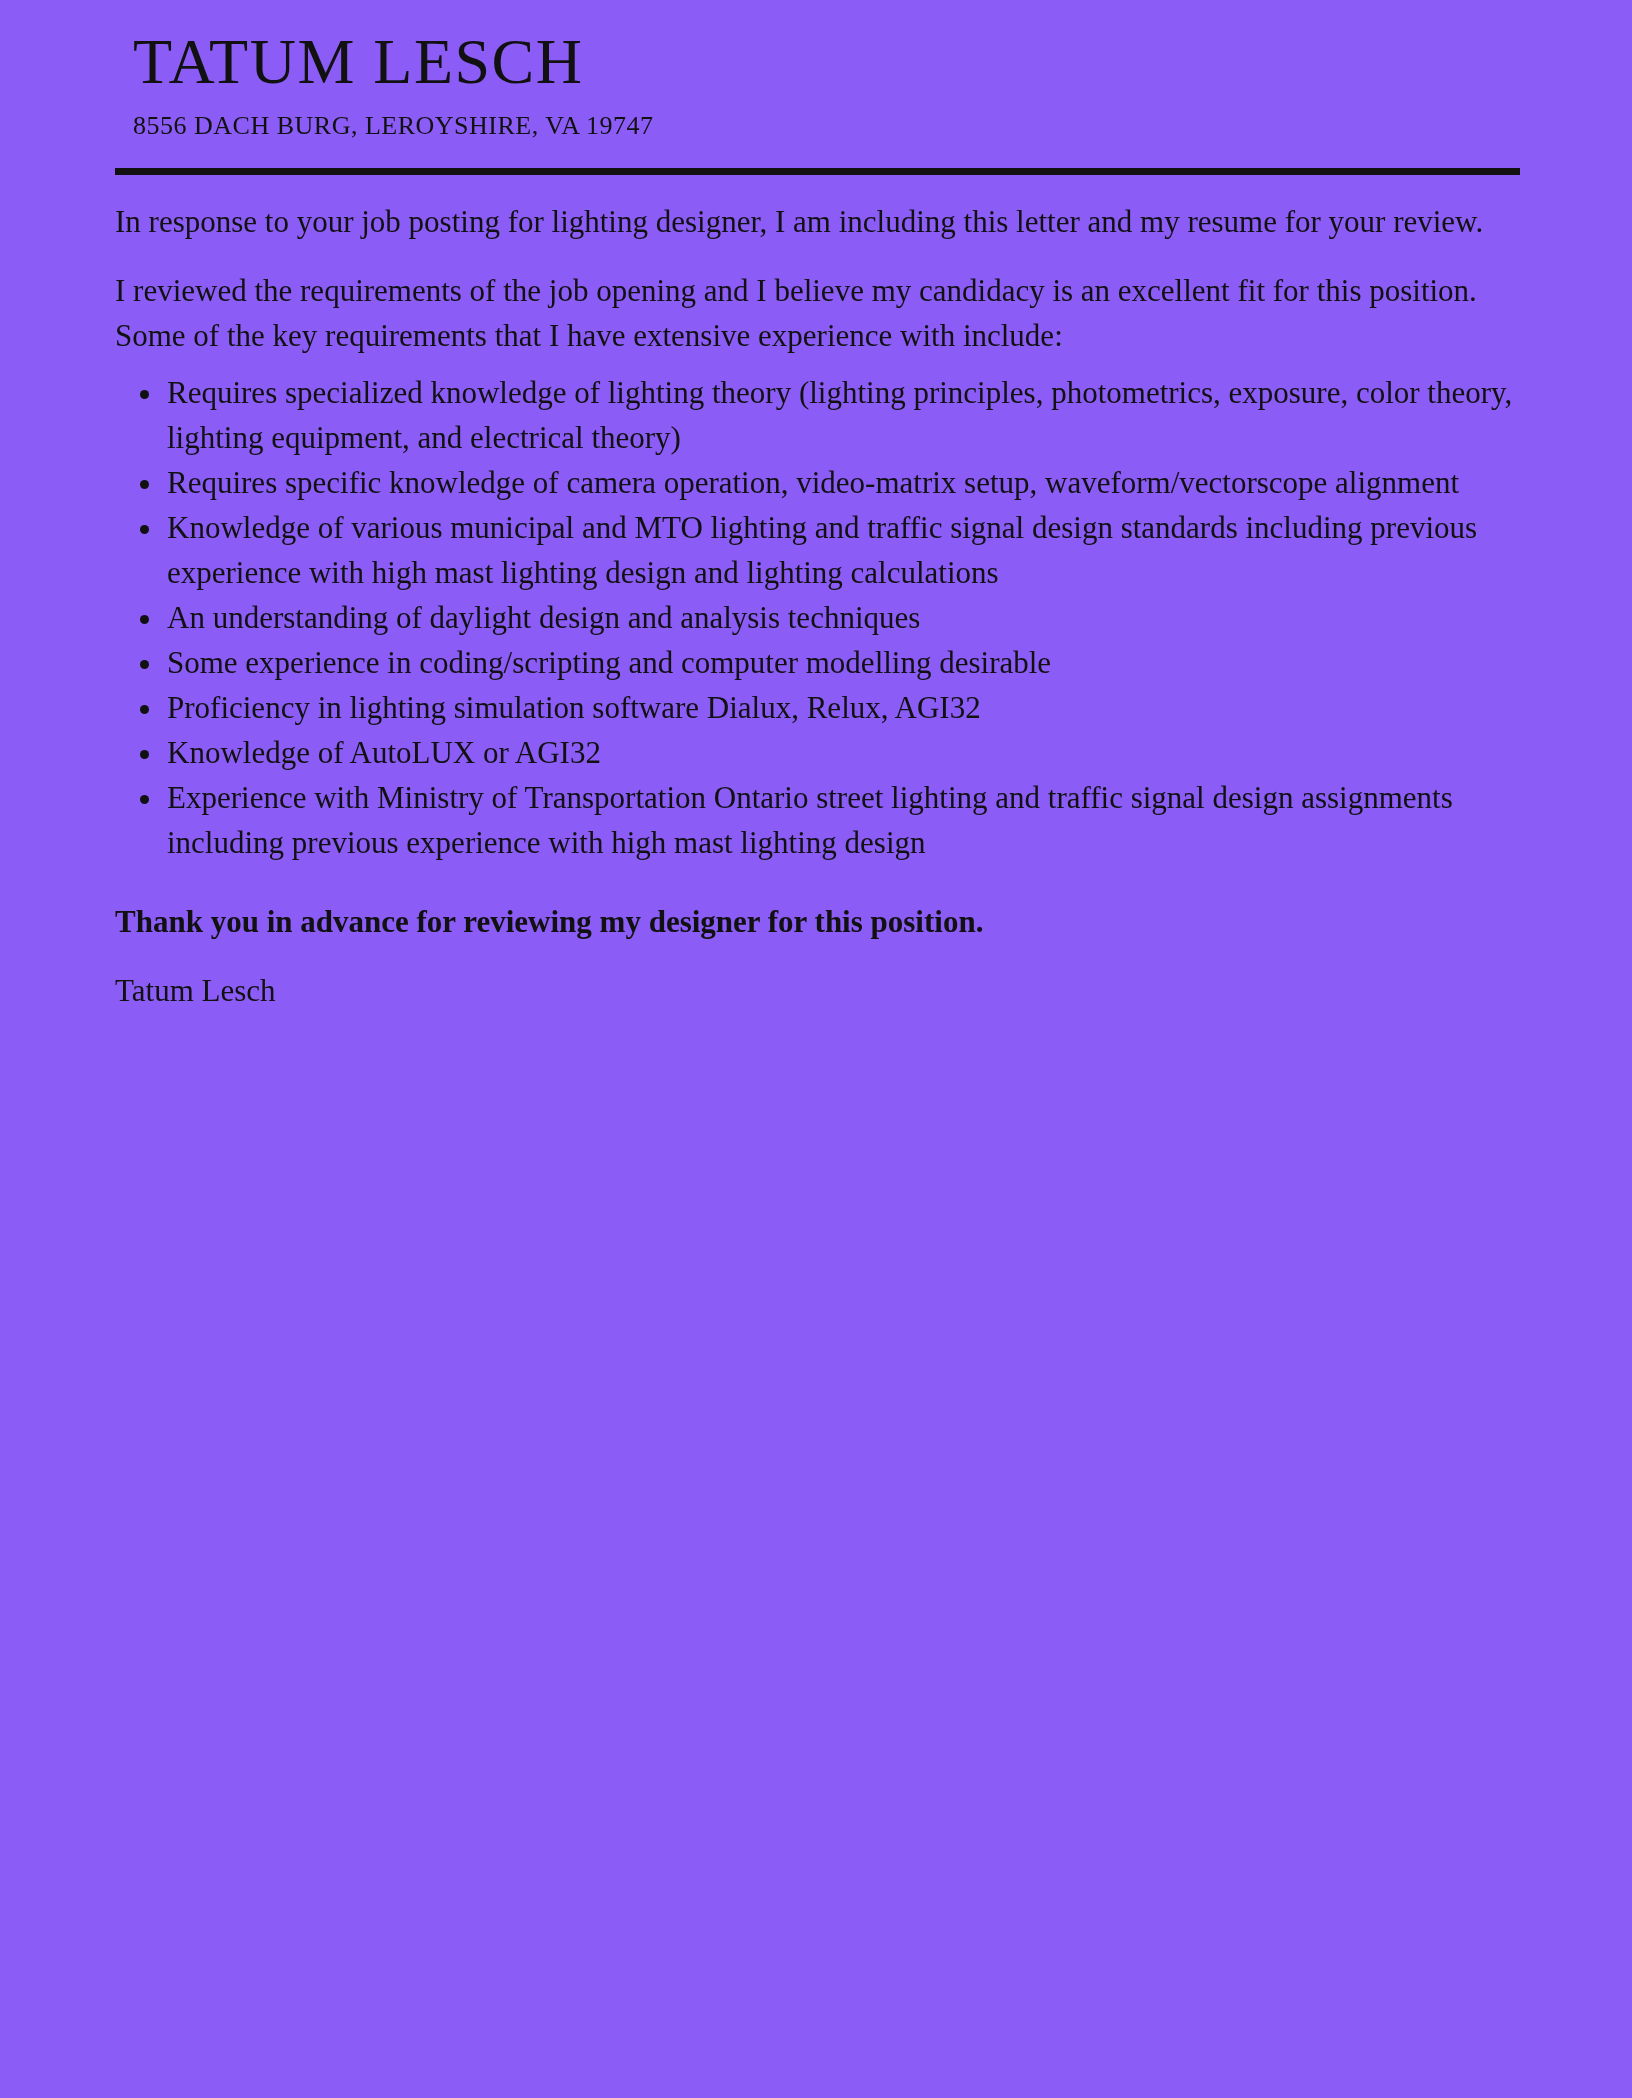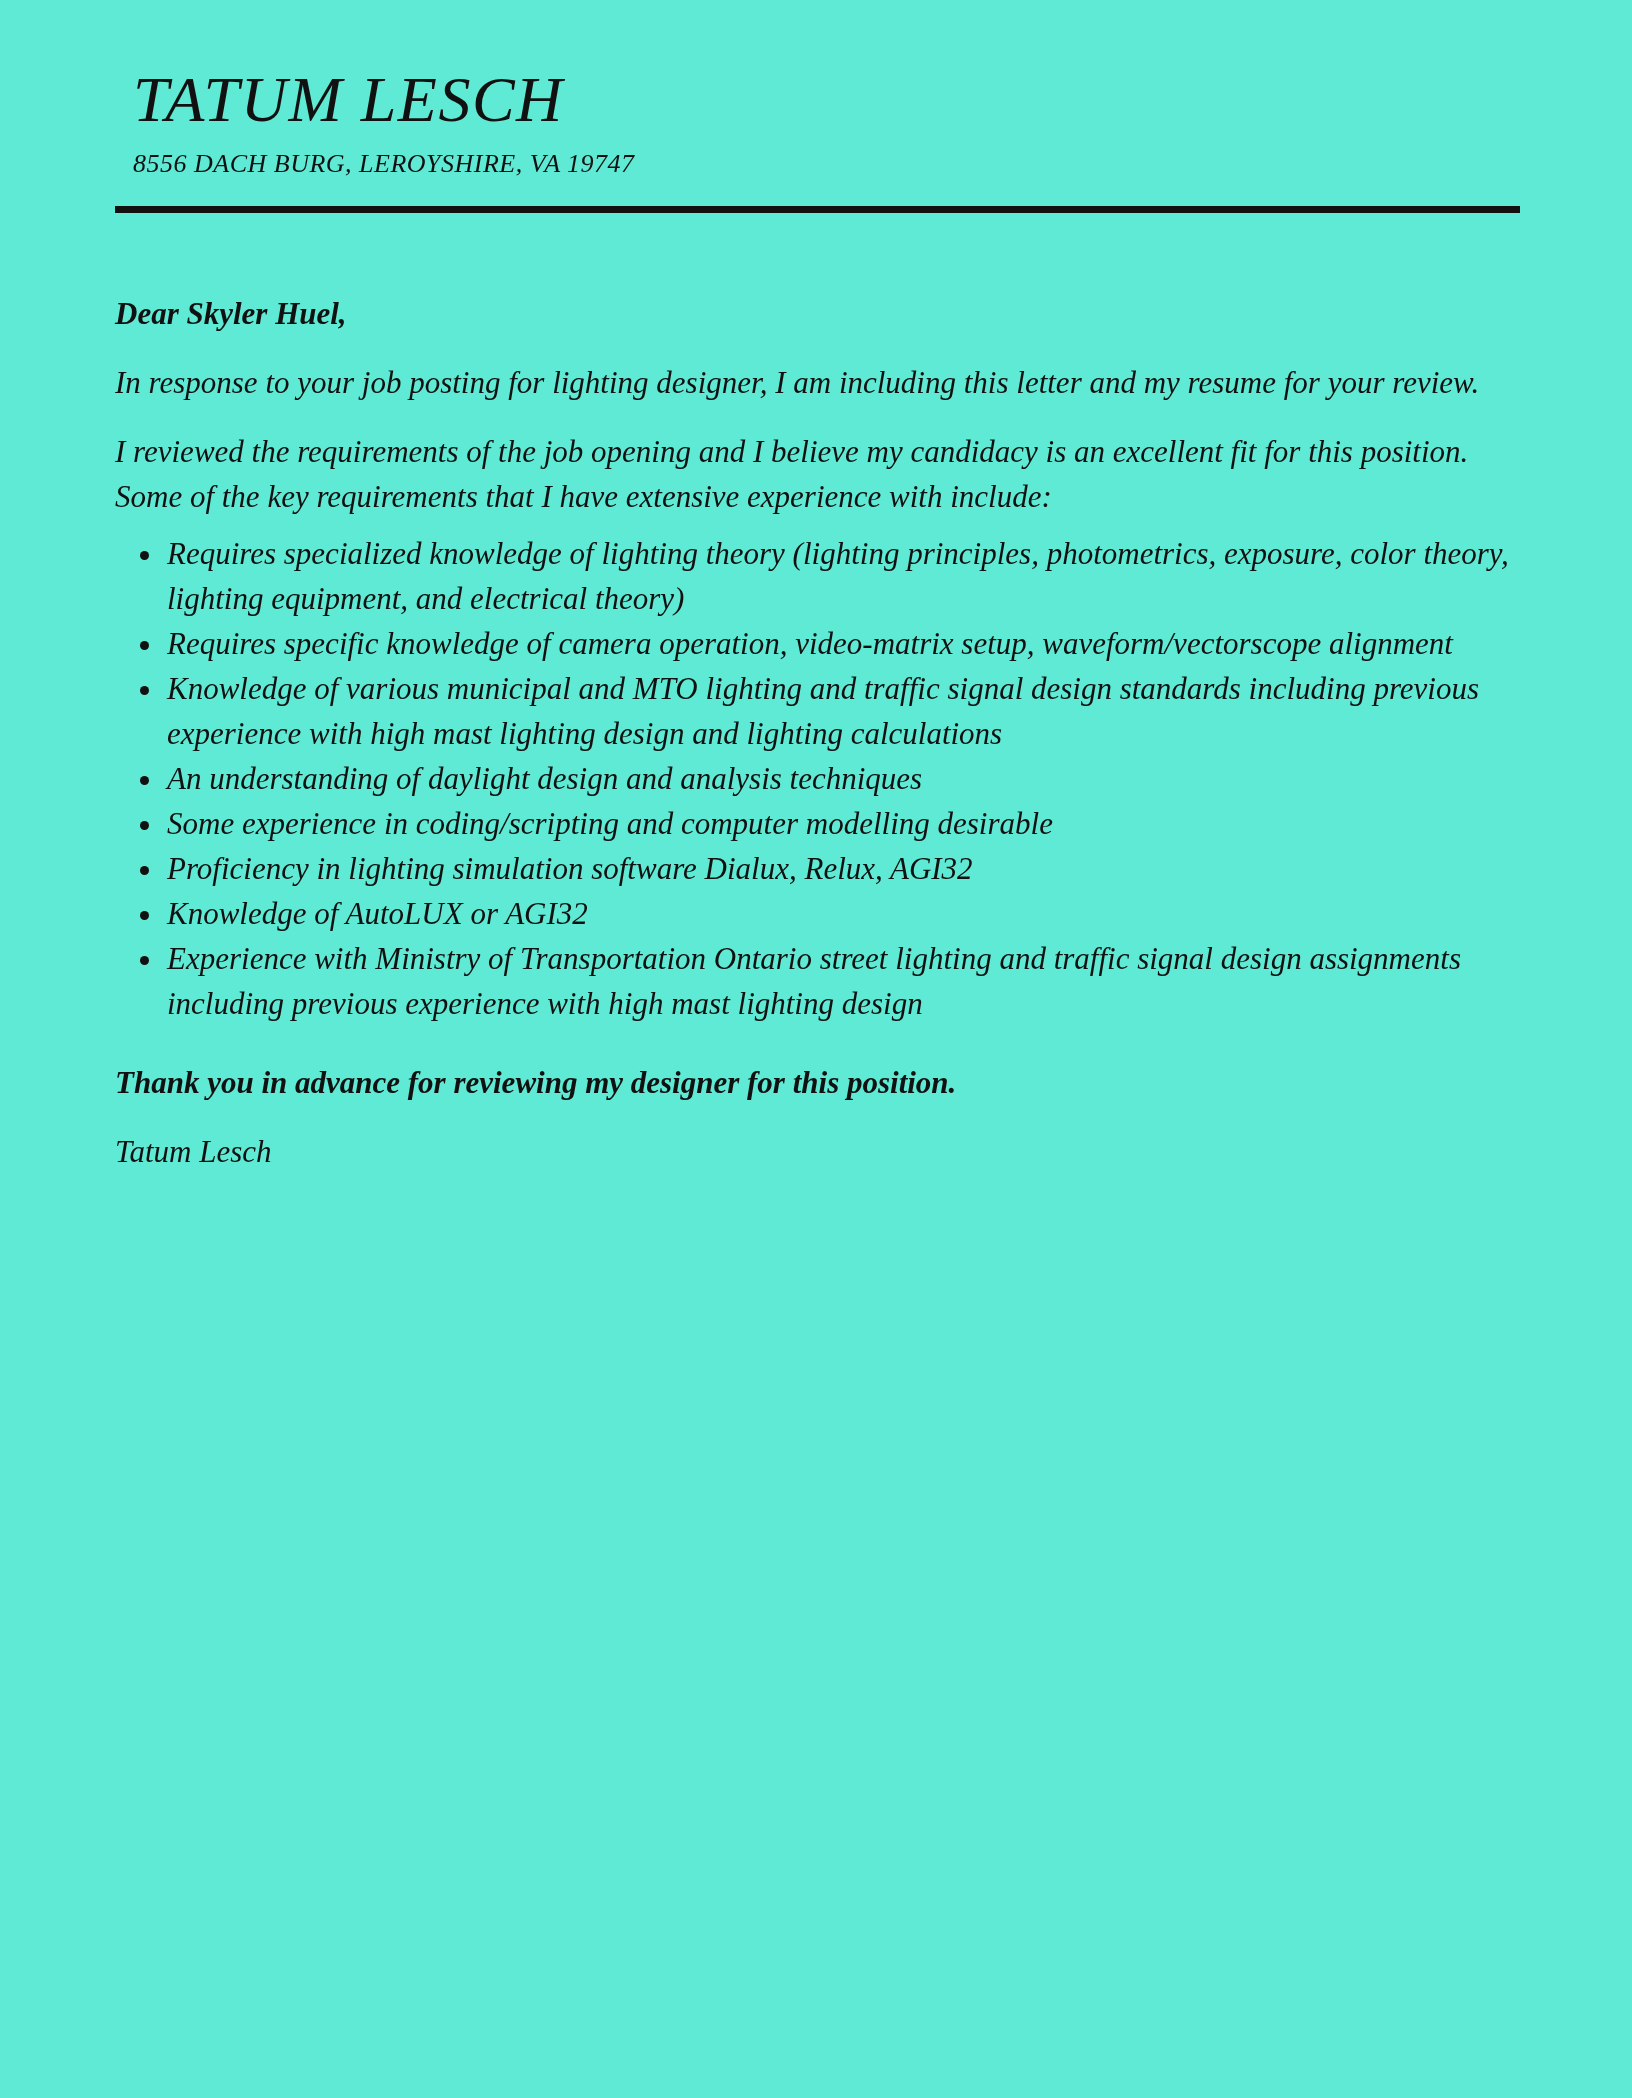--- a/index.html
+++ b/index.html
@@ -9,23 +9,22 @@
   body {
     width: 1632px;
     height: 2098px;
     font-family: "Liberation Serif", "DejaVu Serif", serif;
     color: #111111;
     overflow: hidden;
   }
   .page {
     width: 1632px;
     height: 2098px;
-    background: #5eead4;
-    padding: 63px 112px 0 115px;
-    font-style: italic;
+    background: #8b5cf6;
+    padding: 25px 112px 0 115px;
   }
   .letterhead {
     padding-left: 18px;
   }
   .applicant-name {
     font-size: 64px;
     line-height: 1.15;
     font-weight: 400;
     letter-spacing: 1.5px;
     color: #111111;
@@ -78,21 +77,20 @@
 
   <div class="letterhead">
     <div class="applicant-name">TATUM LESCH</div>
     <div class="applicant-address">8556 DACH BURG, LEROYSHIRE, VA 19747</div>
   </div>
 
   <div class="divider-rule"></div>
 
   <div class="letter-body">
 
-    <div class="salutation">Dear Skyler Huel,</div>
 
     <p class="para">In response to your job posting for lighting designer, I am including this letter and my resume for your review.</p>
 
 
     <p class="para">I reviewed the requirements of the job opening and I believe my candidacy is an excellent fit for this position. Some of the key requirements that I have extensive experience with include:</p>
 
     <ul class="requirements">
       <li>Requires specialized knowledge of lighting theory (lighting principles, photometrics, exposure, color theory, lighting equipment, and electrical theory)</li>
       <li>Requires specific knowledge of camera operation, video-matrix setup, waveform/vectorscope alignment</li>
       <li>Knowledge of various municipal and MTO lighting and traffic signal design standards including previous experience with high mast lighting design and lighting calculations</li>

